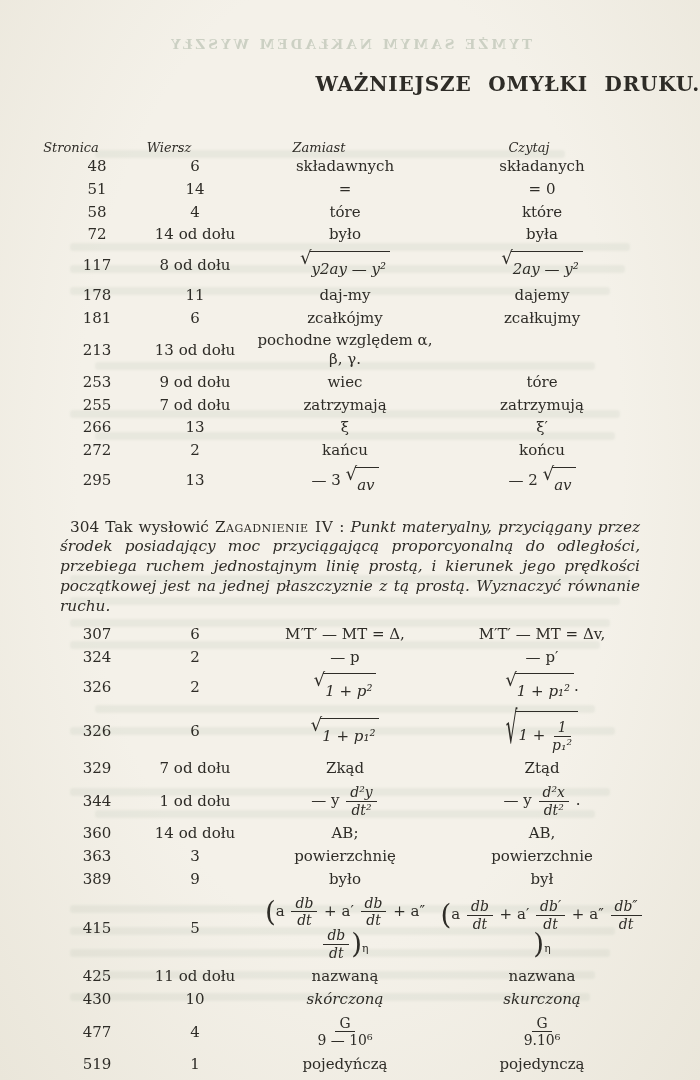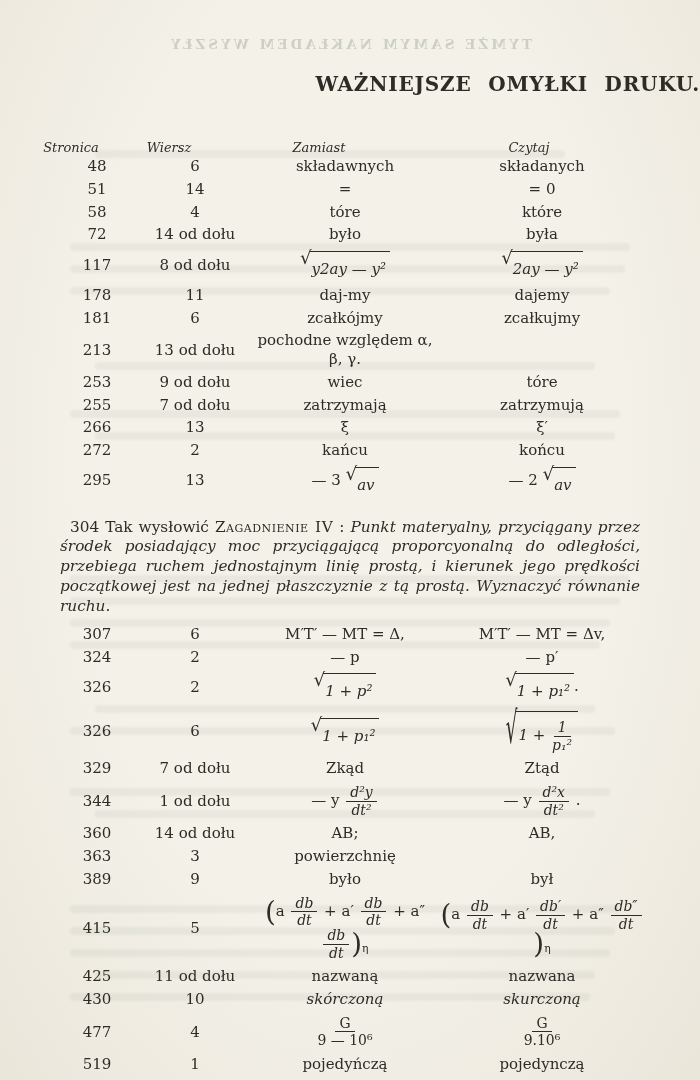--- a/index.html
+++ b/index.html
@@ -249,20 +249,21 @@
       <div class="erow">
         <div class="cell">360</div>
         <div class="cell">14 od dołu</div>
         <div class="cell">AB;</div>
         <div class="cell">AB,</div>
       </div>
       <div class="erow">
         <div class="cell">363</div>
         <div class="cell">3</div>
         <div class="cell">powierzchnię</div>
+        <div class="cell">powierzchnie</div>
       </div>
       <div class="erow">
         <div class="cell">389</div>
         <div class="cell">9</div>
         <div class="cell">było</div>
         <div class="cell">był</div>
       </div>
       <div class="erow math">
         <div class="cell">415</div>
         <div class="cell">5</div>

